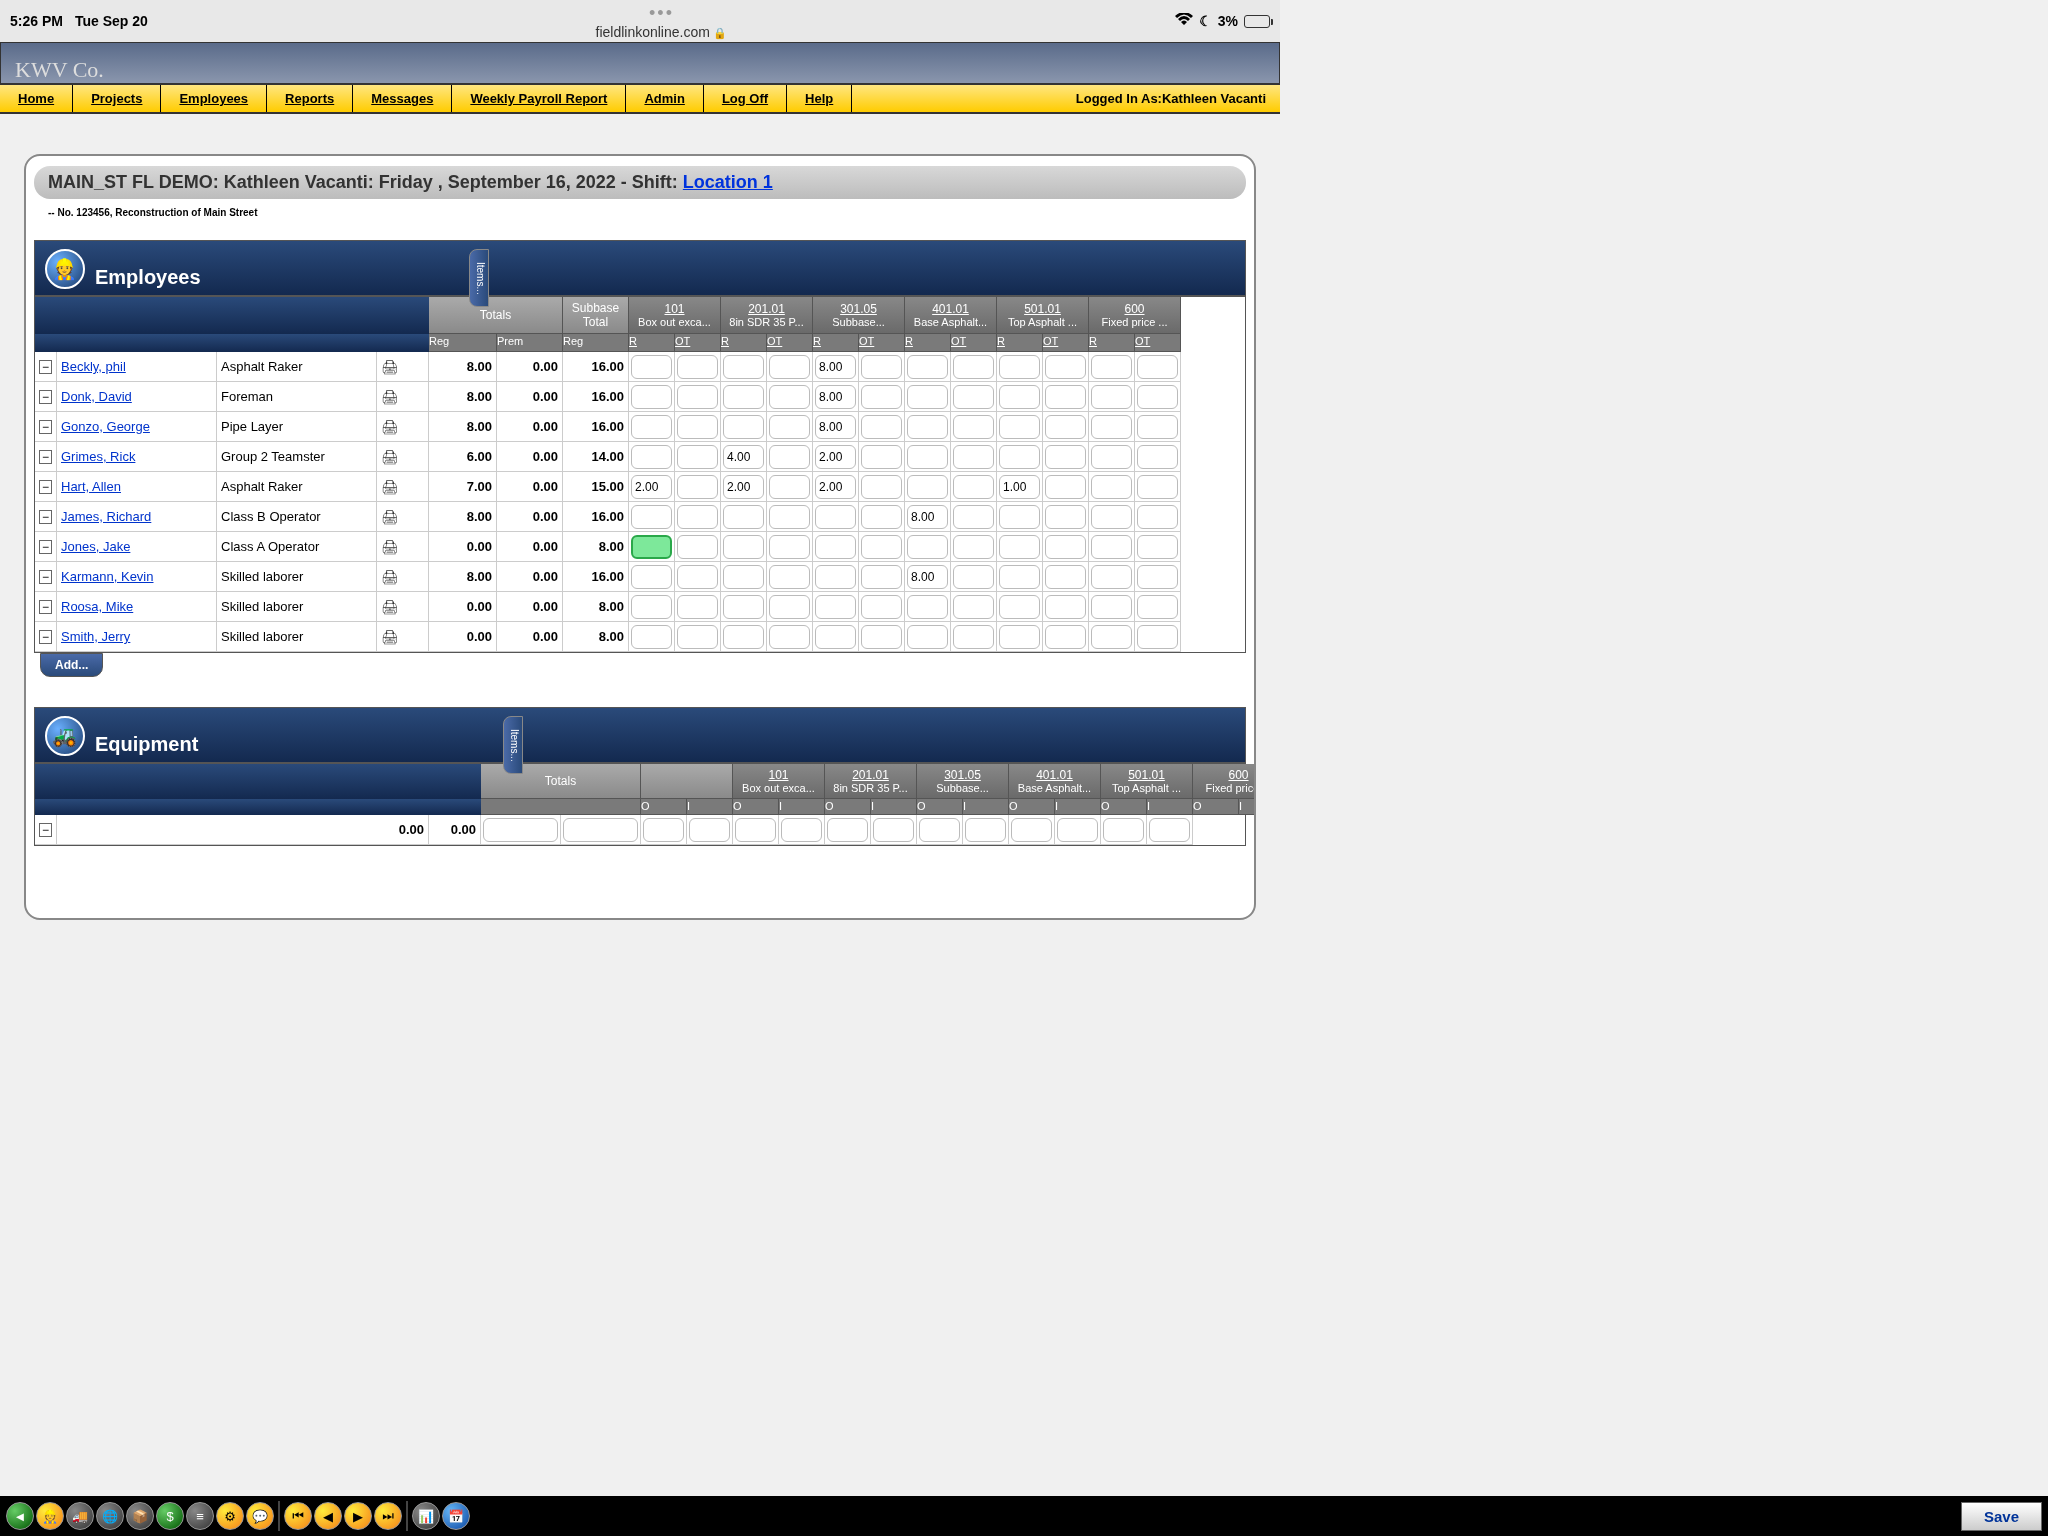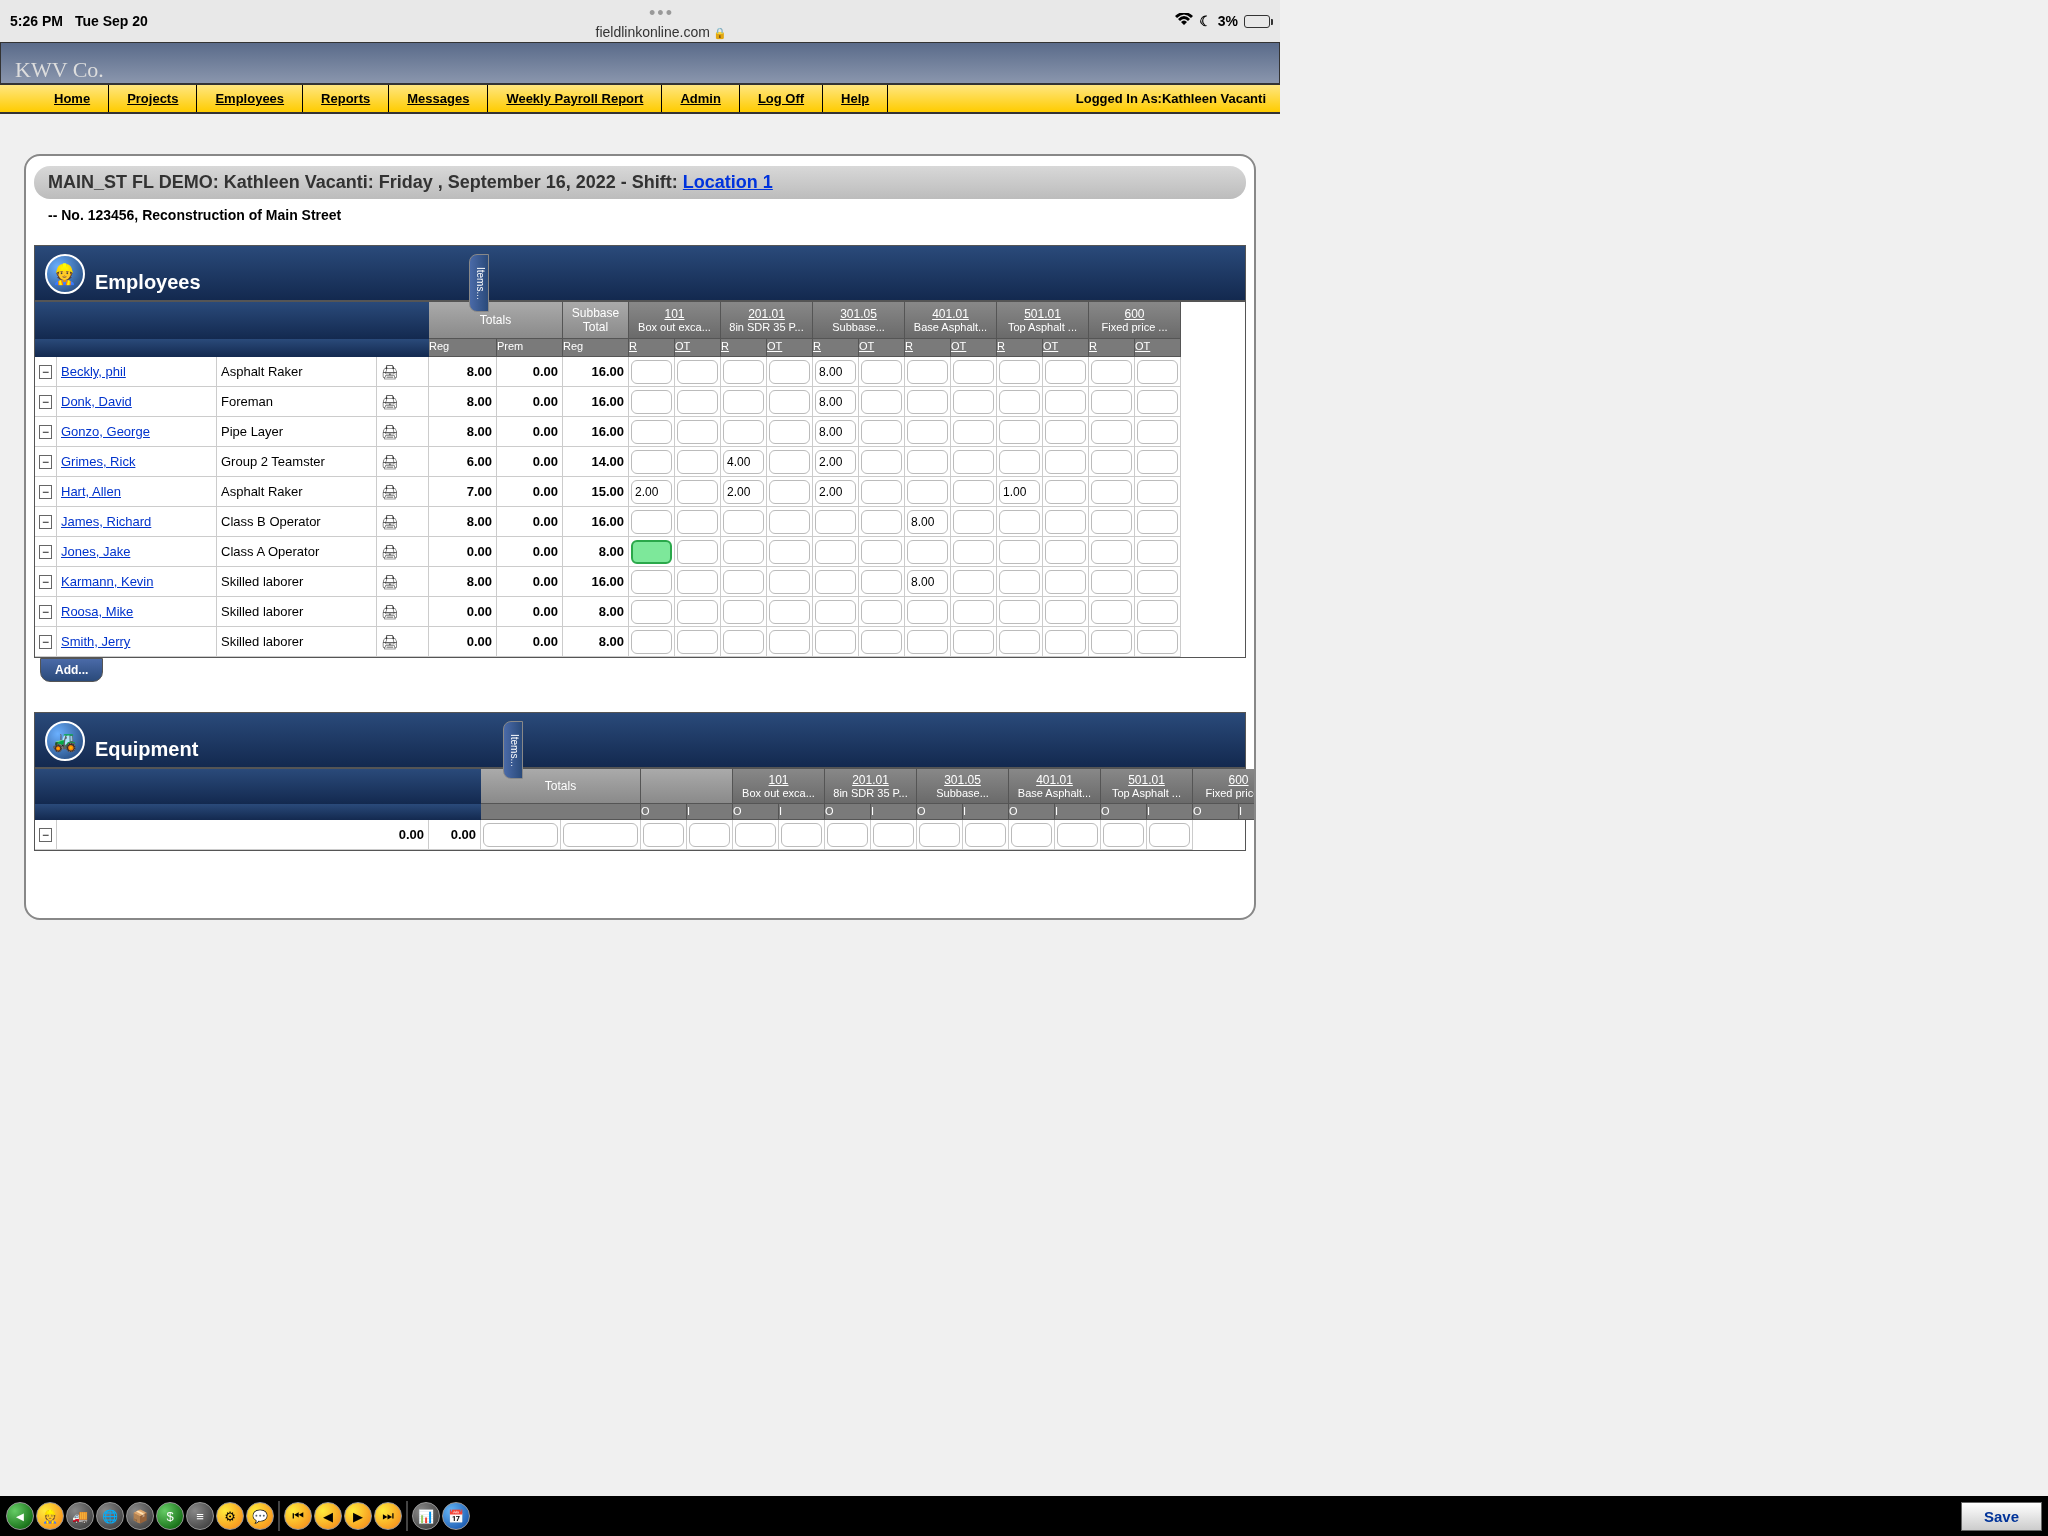--- a/index.html
+++ b/index.html
@@ -13,31 +13,31 @@
 .status-url { font-size: 14px; color: #333; }
 .status-right { display: flex; align-items: center; gap: 6px; font-weight: 600; }
 .battery-icon { display: inline-block; width: 26px; height: 13px; border: 1.5px solid #333; border-radius: 3px; position: relative; }
 .battery-icon::after { content: ''; position: absolute; right: -4px; top: 3px; width: 2px; height: 6px; background: #333; border-radius: 0 1px 1px 0; }
 .battery-fill { background: #4caf50; height: 100%; width: 100%; border-radius: 1px; }
 
 
 .company-bar { background: linear-gradient(to bottom, #5a6b8a, #8a96ad); height: 42px; display: flex; align-items: flex-end; padding: 0 14px; color: #ddd; font-size: 22px; font-family: Georgia, serif; border: 1px solid #333; }
 
 
-.nav-bar { background: linear-gradient(to bottom, #ffe680, #ffcc00); height: 30px; display: flex; align-items: stretch; border-top: 1px solid #333; border-bottom: 2px solid #333; padding-left: 36px; }
+.nav-bar { background: linear-gradient(to bottom, #ffe680, #ffcc00); height: 30px; display: flex; align-items: stretch; border-top: 1px solid #333; border-bottom: 2px solid #333; }
 .nav-item { padding: 0 18px; font-size: 13px; font-weight: bold; color: #000; text-decoration: underline; display: flex; align-items: center; border-right: 1px solid #000; cursor: pointer; }
 .nav-spacer { flex: 1; background: linear-gradient(to bottom, #ffe680, #ffcc00); }
 .nav-logged { padding: 0 14px; font-size: 13px; font-weight: bold; display: flex; align-items: center; }
 
 
 .content-wrap { padding: 40px 24px 0 24px; height: calc(100% - 42px - 42px - 30px - 40px); overflow: hidden; }
 .panel { background: #fff; border: 2px solid #888; border-radius: 16px; padding: 10px 8px; height: 100%; overflow-y: auto; overflow-x: hidden; }
 .title-pill { background: linear-gradient(to bottom, #d8d8d8, #bcbcbc); border-radius: 16px; padding: 6px 14px; font-size: 18px; font-weight: bold; color: #333; }
 .title-pill .loc-link { color: #0033dd; text-decoration: underline; }
-.subtitle { font-size: 14px; font-weight: bold; padding: 8px 14px 16px 14px; }
+.subtitle { font-size: 10px; font-weight: bold; padding: 8px 14px 16px 14px; }
 
 
 .section { margin-top: 6px; }
 .section-head { background: linear-gradient(to bottom, #2a4a7a, #13294f); color: #fff; display: flex; align-items: center; border: 1px solid #555; position: relative; }
 .section-head-left { width: 407px; display: flex; align-items: flex-end; padding: 8px 10px 6px 10px; gap: 10px; }
 .section-icon { width: 40px; height: 40px; border-radius: 50%; background: radial-gradient(circle at 30% 30%, #6ab0ff, #1a3a6a); border: 2px solid #fff; display: flex; align-items: center; justify-content: center; font-size: 20px; }
 .section-title { font-size: 20px; font-weight: bold; }
 .items-tab { position: absolute; left: 434px; top: 8px; width: 20px; height: 58px; background: linear-gradient(to right, #4a6aa8, #2a4a7a); border-radius: 8px 0 0 8px; writing-mode: vertical-rl; font-size: 10px; color: #fff; text-align: center; padding: 4px 2px; cursor: pointer; border: 1px solid #888; }
 
 

